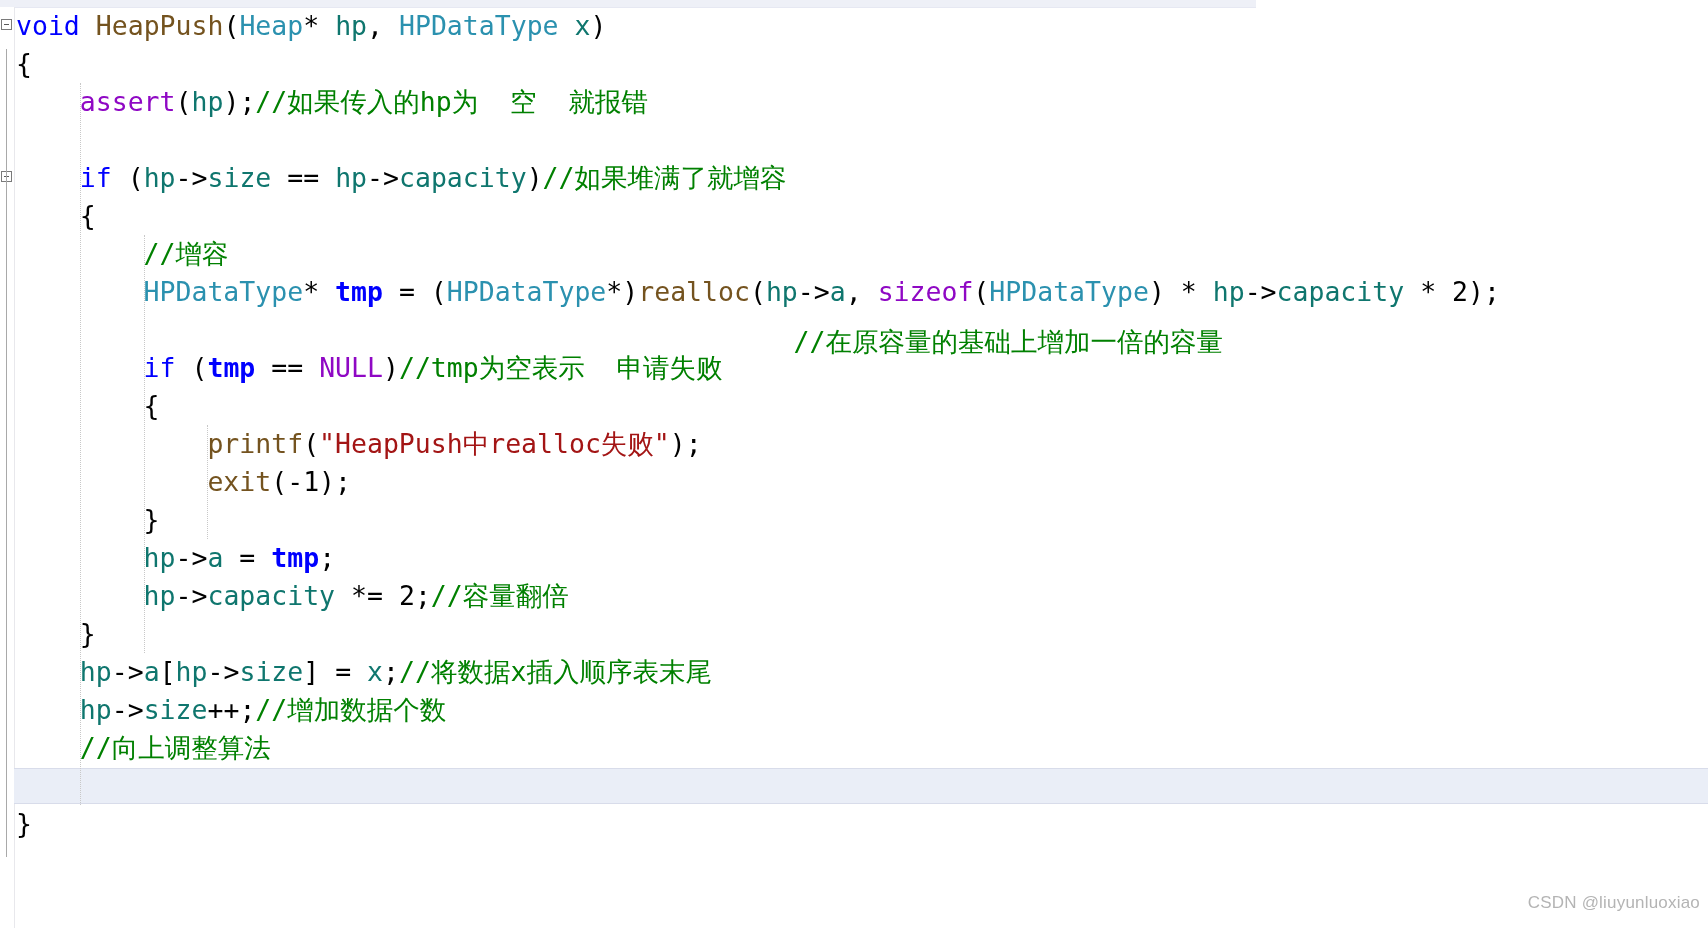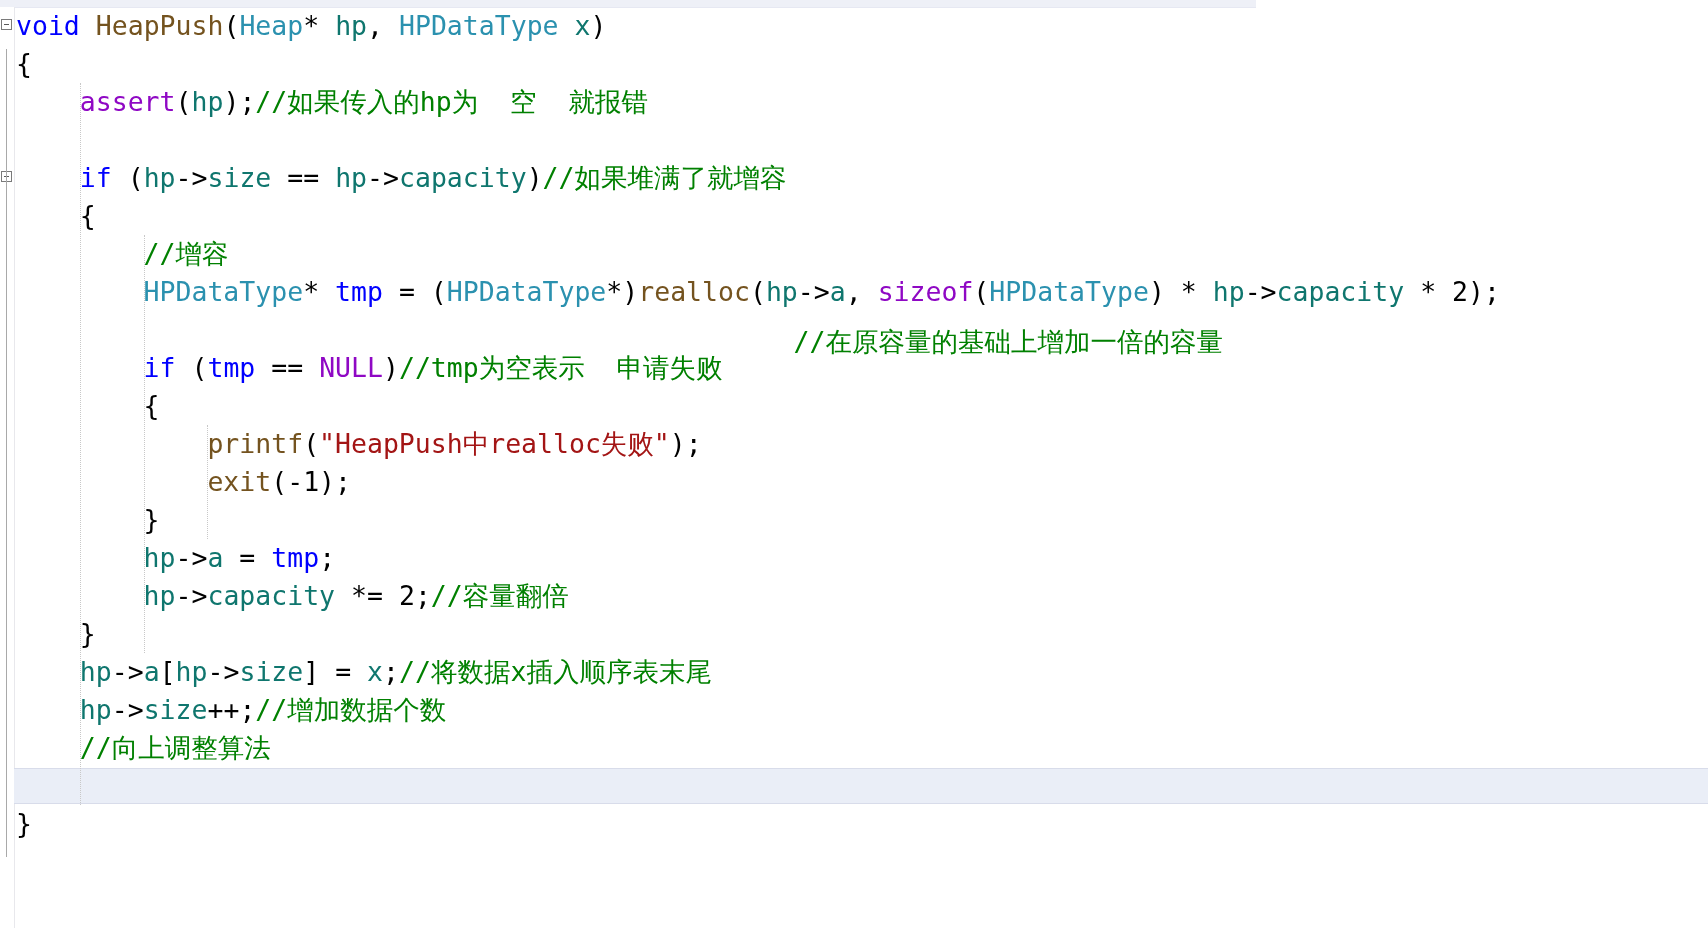--- a/index.html
+++ b/index.html
@@ -110,21 +110,21 @@
   
   .kw      { color: #0000ff; }      
   .kw2     { color: #8f08c4; }      
   .type    { color: #2b91af; }      
   .fn      { color: #74531f; }      
   .var     { color: #0f766e; }      
   .com     { color: #008000; }      
   .str     { color: #a31515; }      
   .num     { color: #000000; }
   .pun     { color: #000000; }
-  .blue    { color: #0000ff; }
+  .blue    { color: #0000ff; font-weight: bold; }
 
   
   .watermark {
     position: absolute;
     right: 8px;
     bottom: 6px;
     font-family: "Liberation Sans", sans-serif;
     font-size: 17px;
     color: #b4b4b4;
     letter-spacing: 0.2px;
@@ -160,20 +160,21 @@
       <div class="line" id="line-15" style="position: absolute; top: 539px; left: 0px; width: 1708px;"><span class="txt" style="left: 143.6px;"><span class="var">hp</span><span class="pun">-&gt;</span><span class="var">a</span><span class="pun"> = </span><span class="blue">tmp</span><span class="pun">;</span></span></div>
       <div class="line" id="line-16" style="position: absolute; top: 577px; left: 0px; width: 1708px;"><span class="txt" style="left: 143.6px;"><span class="var">hp</span><span class="pun">-&gt;</span><span class="var">capacity</span><span class="pun"> *= </span><span class="num">2</span><span class="pun">;</span><span class="com">//容量翻倍</span></span></div>
       <div class="line" id="line-17" style="position: absolute; top: 615px; left: 0px; width: 1708px;"><span class="txt" style="left: 79.8px;"><span class="pun">}</span></span></div>
       <div class="line" id="line-18" style="position: absolute; top: 653px; left: 0px; width: 1708px;"><span class="txt" style="left: 79.8px;"><span class="var">hp</span><span class="pun">-&gt;</span><span class="var">a</span><span class="pun">[</span><span class="var">hp</span><span class="pun">-&gt;</span><span class="var">size</span><span class="pun">] = </span><span class="var">x</span><span class="pun">;</span><span class="com">//将数据x插入顺序表末尾</span></span></div>
       <div class="line" id="line-19" style="position: absolute; top: 691px; left: 0px; width: 1708px;"><span class="txt" style="left: 79.8px;"><span class="var">hp</span><span class="pun">-&gt;</span><span class="var">size</span><span class="pun">++;</span><span class="com">//增加数据个数</span></span></div>
       <div class="line" id="line-20" style="position: absolute; top: 729px; left: 0px; width: 1708px;"><span class="txt" style="left: 79.8px;"><span class="com">//向上调整算法</span></span></div>
       <div class="line" id="line-21" style="position: absolute; top: 767px; left: 0px; width: 1708px;"><span class="txt" style="left: 79.8px;"><span class="fn">AdjustUP</span><span class="pun">(</span><span class="var">hp</span><span class="pun">-&gt;</span><span class="var">a</span><span class="pun">,</span><span class="var">hp</span><span class="pun">-&gt;</span><span class="var">size</span><span class="pun">-</span><span class="num">1</span><span class="pun">);</span><span class="com">//使用向上调整算法让插入的数据到达正确位置</span></span></div>
       <div class="line" id="line-22" style="position: absolute; top: 805px; left: 0px; width: 1708px;"><span class="txt" style="left: 16px;"><span class="pun">}</span></span></div>
     </div>
 
+  <div class="watermark">CSDN @liuyunluoxiao</div>
 <div class="outline-box" style="top: 19px;"></div>
     <div class="outline-box" style="top: 171px;"></div>
     <div class="hl-line" style="top: 768px; width: 1694px;"></div>
     <div class="outline-line" style="top: 49px; height: 808px;"></div>
     <div class="outline-line" style="top: 219px; height: 456px;"></div>
     <div class="indent-guide" style="left: 79.8px; top: 83px; height: 722px;"></div>
     <div class="indent-guide" style="left: 143.6px; top: 235px; height: 418px;"></div>
     <div class="indent-guide" style="left: 207.4px; top: 425px; height: 114px;"></div>
   </div>
 

